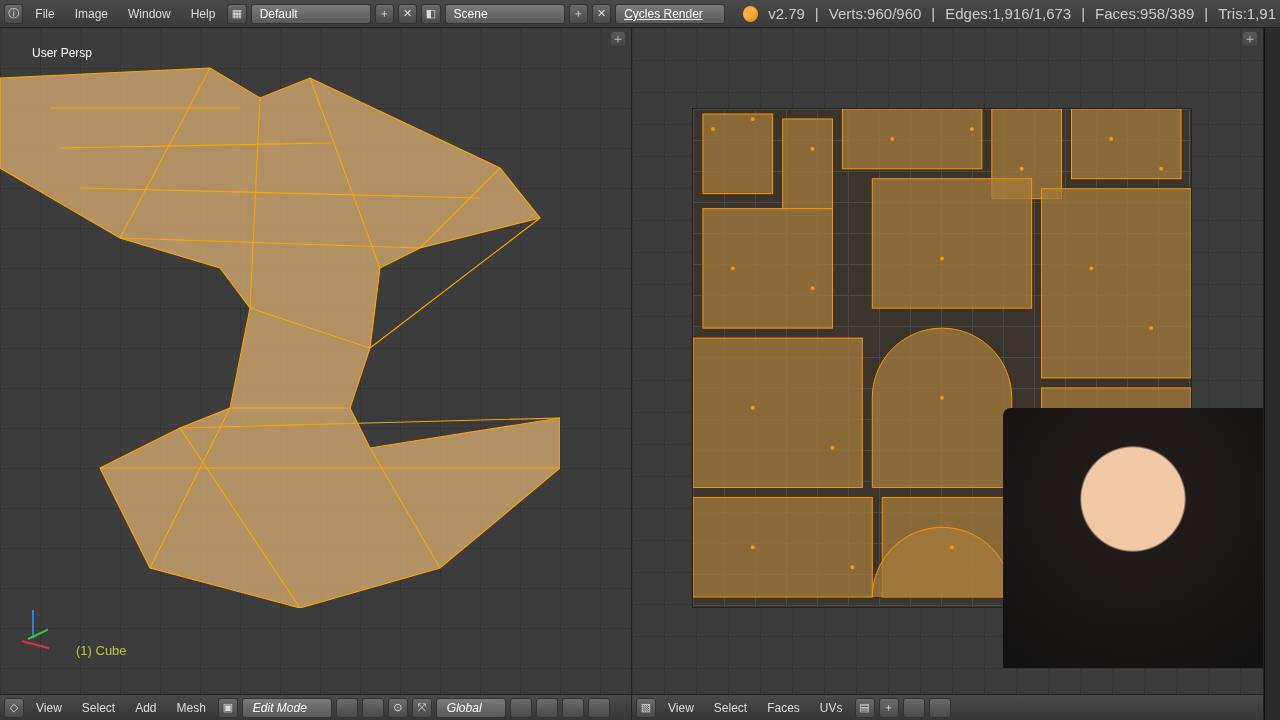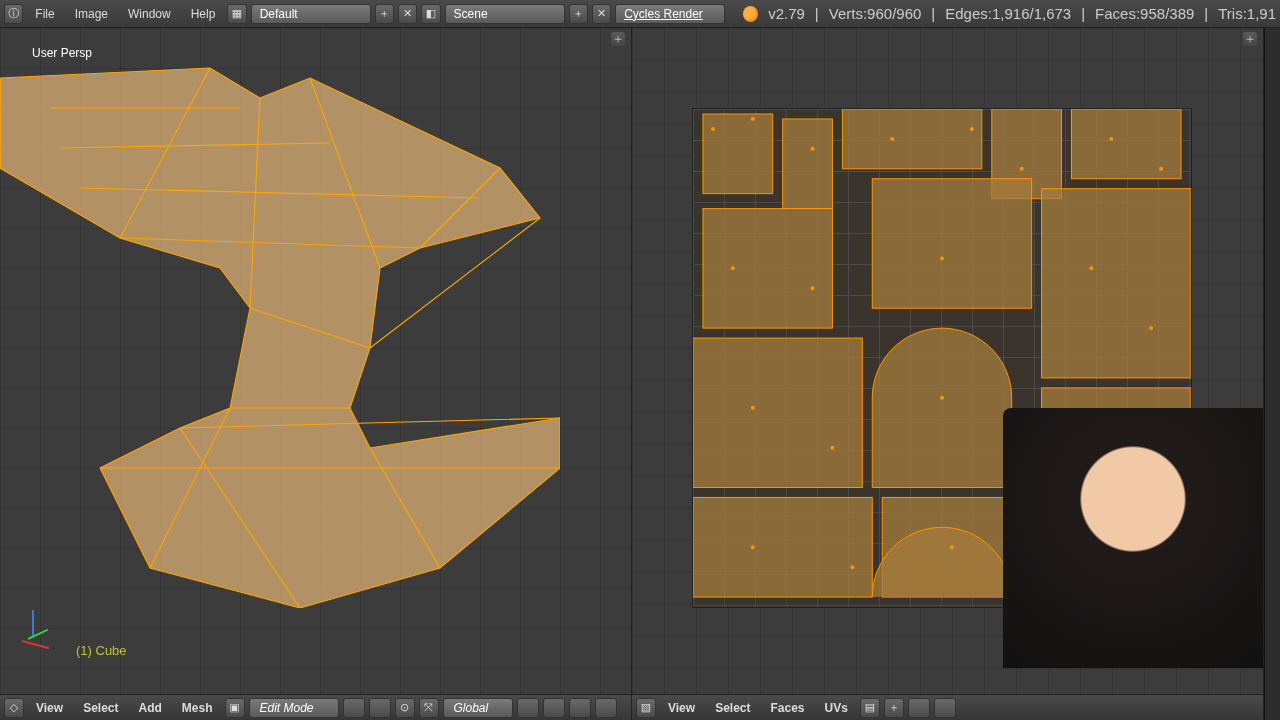--- a/index.html
+++ b/index.html
@@ -22,21 +22,21 @@
     linear-gradient(#333 1px, transparent 1px),
     linear-gradient(90deg,#333 1px, transparent 1px);
     background-size:40px 40px;
     overflow:hidden; }
   .user-persp { position:absolute; top:18px; left:18px; color:#fff; font-weight:500;margin-left:14px; }
   .plus-corner { position:absolute; top:4px; right:6px; width:14px; height:14px; background:linear-gradient(#5a5a5a,#444); border-radius:3px; color:#bbb; display:flex; align-items:center; justify-content:center; font-size:13px; }
   .cube-label { position:absolute; bottom:36px; left:48px; color:#c1c13a; font-size:13px;margin-left:28px; }
 
   
   .footer { height:26px; background:linear-gradient(#4a4a4a,#363636); display:flex; align-items:center; gap:4px; padding:0 4px; border-top:1px solid #222; color:#ddd; }
-  .footer .menu-item { padding:0 8px;font-weight:bold; }
+  .footer .menu-item { padding:0 8px; }
   .mode-dd { background:linear-gradient(#7a7a7a,#5a5a5a); border:1px solid #333; border-radius:3px; padding:1px 10px; color:#fff; min-width:90px; height:20px; display:flex; align-items:center;font-style:italic; }
   .tri-btn { width:22px; height:20px; background:linear-gradient(#6a6a6a,#4a4a4a); border:1px solid #333; border-radius:3px; }
 
   
   .axis { position:absolute; left:14px; bottom:48px; width:40px; height:40px; }
   .axis .z { position:absolute; left:18px; bottom:8px; width:2px; height:28px; background:#3a7bd5; }
   .axis .x { position:absolute; left:8px; bottom:4px; width:28px; height:2px; background:#d33; transform:rotate(15deg); transform-origin:left; }
   .axis .y { position:absolute; left:14px; bottom:6px; width:22px; height:2px; background:#3c3; transform:rotate(-25deg); transform-origin:left; }
 
   

